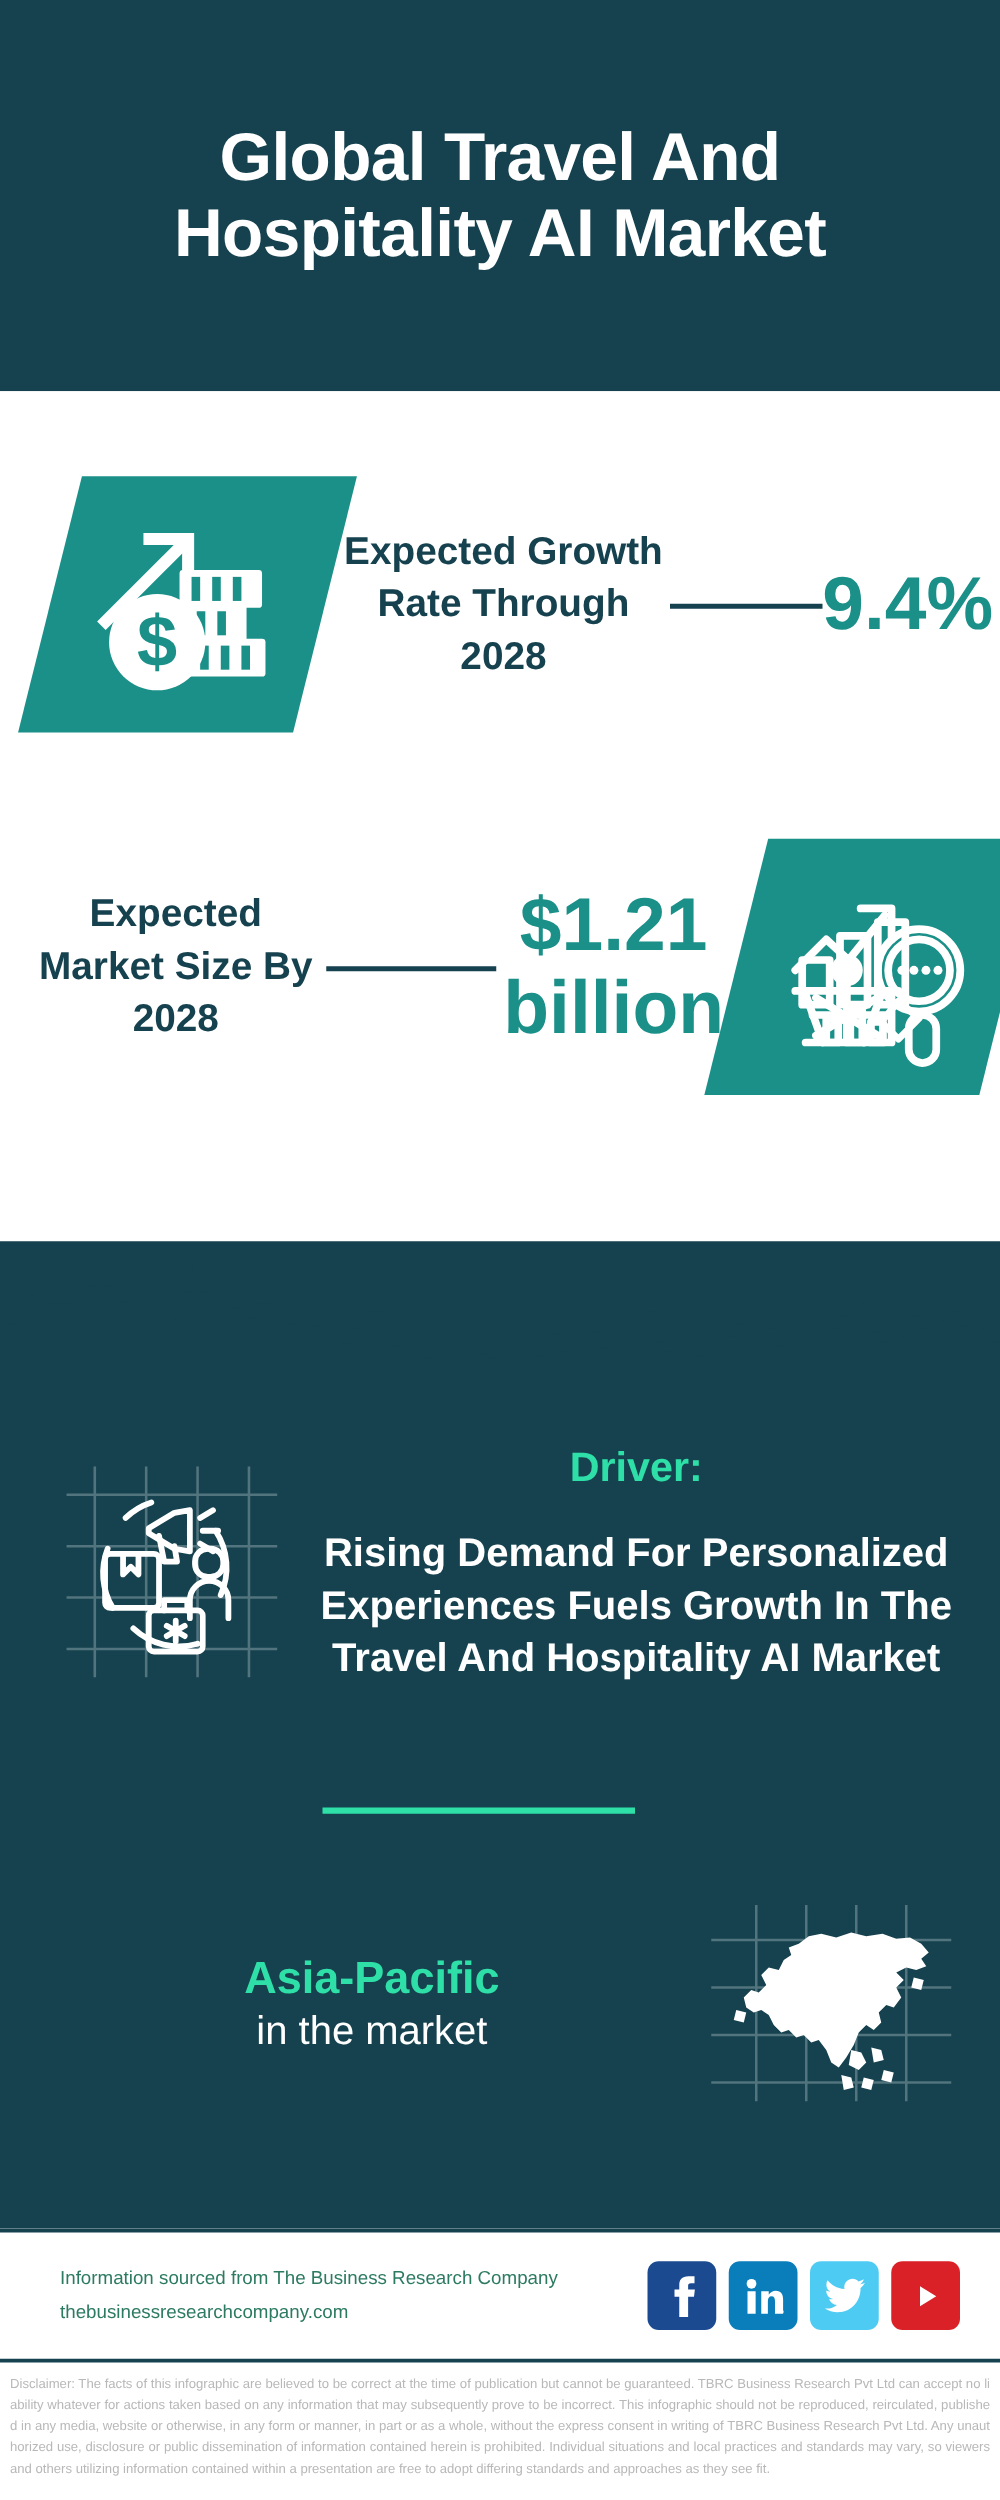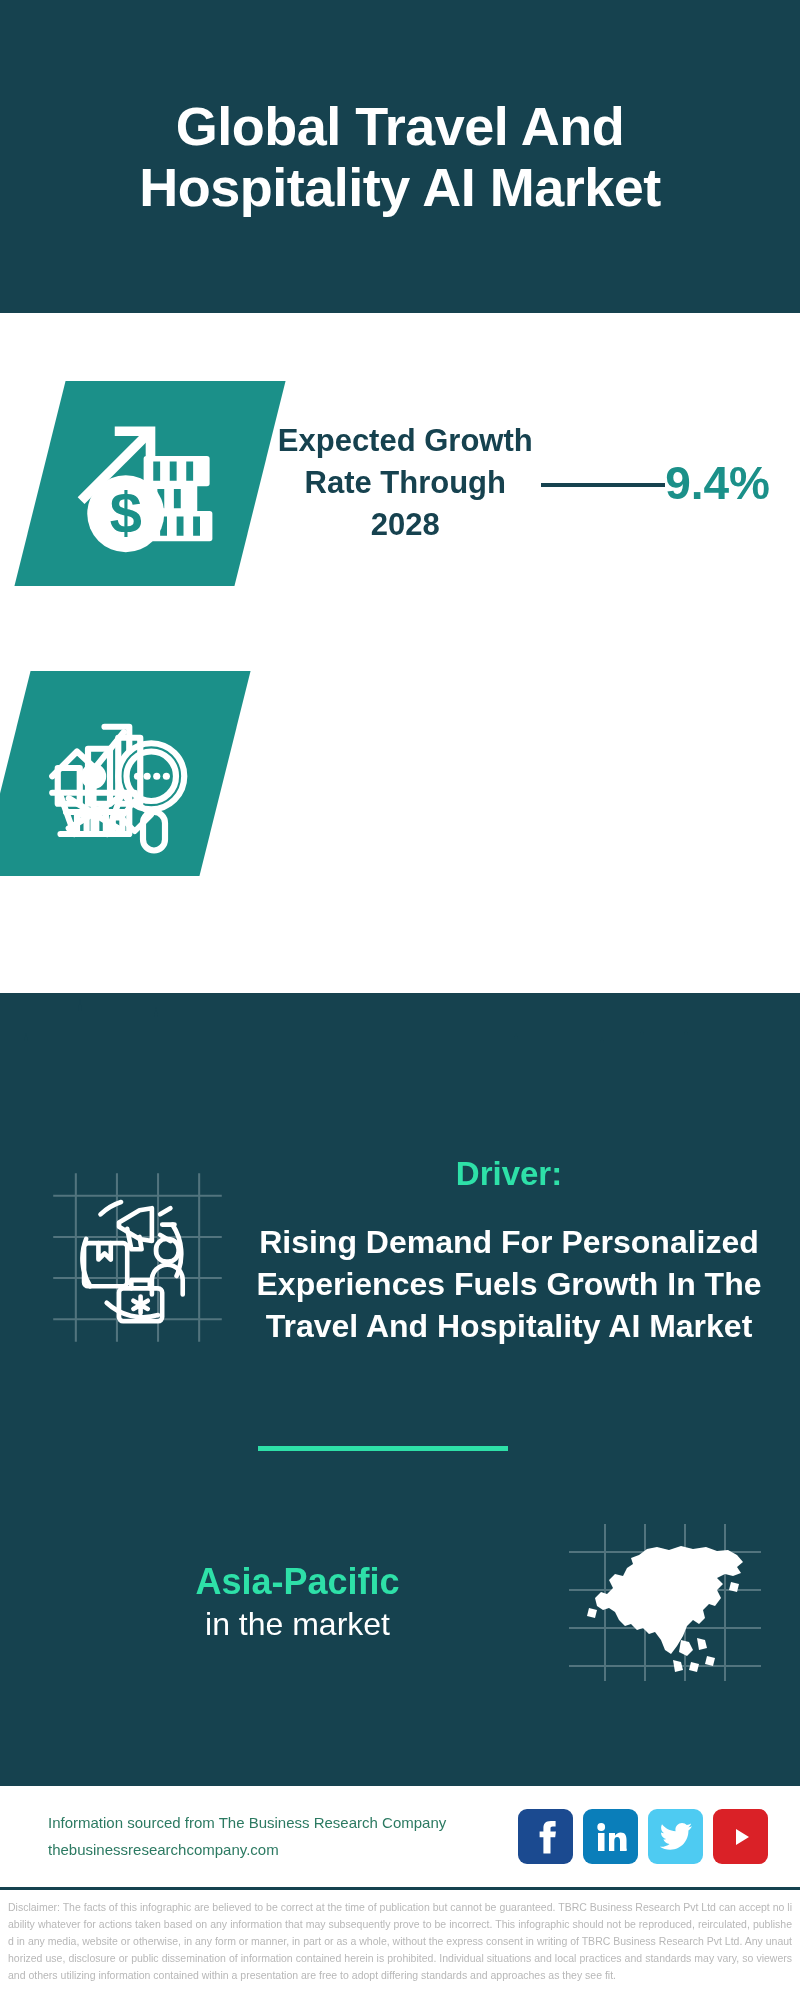--- a/index.html
+++ b/index.html
@@ -95,21 +95,21 @@
     text-align: center;
   }
   .stat-rule {
     width: 250px;
     height: 4px;
     background: #16424F;
     margin: 14px 0 10px 0;
   }
   .stat-value {
     color: #1B9089;
-    font-size: 46px;
+    font-size: 60px;
     font-weight: bold;
     line-height: 1.1;
     text-align: center;
   }
 
   .row1-icon-wrap { margin-left: 40px; margin-right: 10px; }
   .row1-text { padding-right: 30px; }
   .row2-text { padding-left: 20px; }
   .row2-icon-wrap { margin-right: 45px; margin-left: 5px; }
 
@@ -302,20 +302,25 @@
         </div>
       </div>
       <div class="stat-text row1-text">
         <div class="stat-label">Expected Growth Rate Through 2028</div>
         <div class="stat-rule"></div>
         <div class="stat-value">9.4%</div>
       </div>
     </div>
 
     <div class="stat-row stat-row-2">
+      <div class="stat-text row2-text">
+        <div class="stat-label">Expected Market Size By 2028</div>
+        <div class="stat-rule"></div>
+        <div class="stat-value">$1.21 billion</div>
+      </div>
       <div class="row2-icon-wrap">
         <div class="para">
           <div class="para-inner">
             <svg viewBox="0 0 120 120">
               <g fill="none" stroke="#ffffff" stroke-width="4.5" stroke-linejoin="round" stroke-linecap="round">
                 <polyline points="14,62 32,44 45,56 66,30"></polyline>
                 <polyline points="52,26 70,26 70,44"></polyline>
                 <rect x="18" y="56" width="16" height="26"></rect>
                 <rect x="40" y="42" width="16" height="40"></rect>
                 <rect x="62" y="34" width="16" height="48"></rect>

